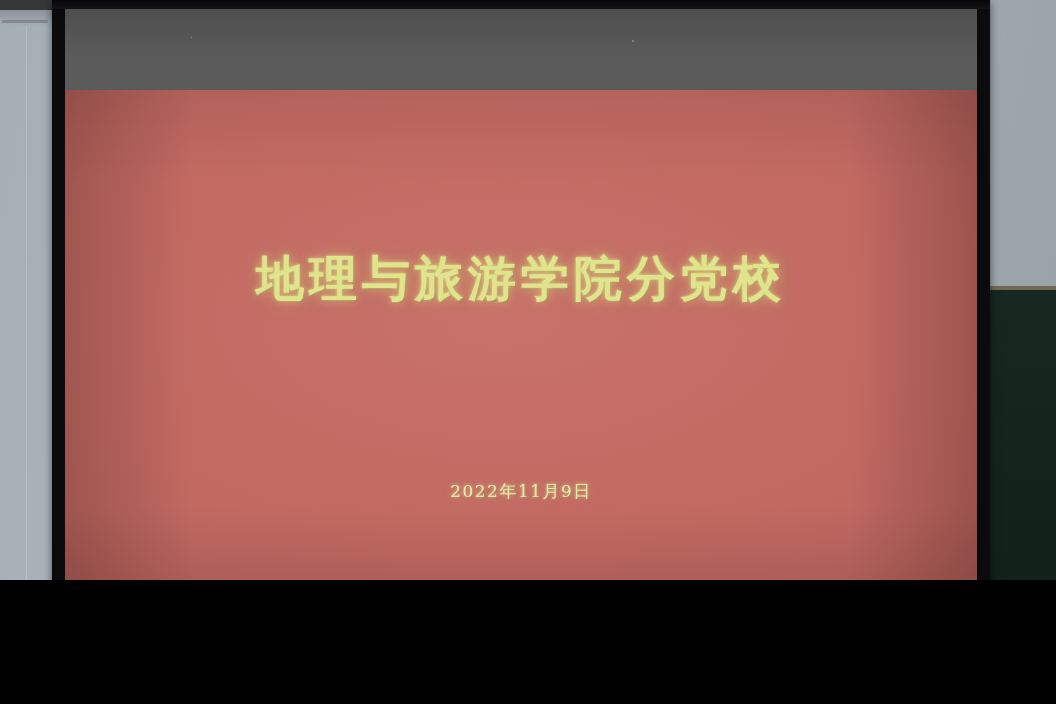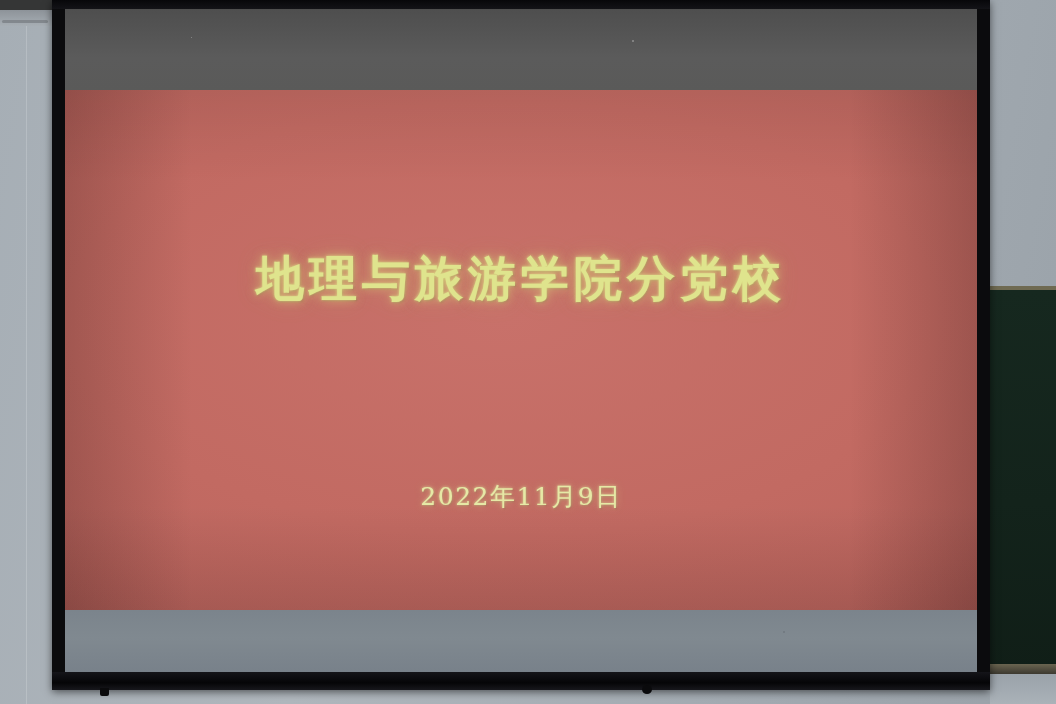--- a/index.html
+++ b/index.html
@@ -9,21 +9,21 @@
     background: #000;
   }
   body {
     font-family: "Liberation Serif", "DejaVu Serif", serif;
   }
 
   
   .scene {
     position: relative;
     width: 1056px;
-    height: 704px;
+    height: 580px;
     overflow: hidden;
     background: #a9b1b8;
   }
 
   
   .wall {
     position: absolute;
     inset: 0;
     background:
       linear-gradient(100deg, #a6aeb5 0%, #b0b7bd 35%, #a3abb2 72%, #9aa2a9 100%);
@@ -176,21 +176,21 @@
       1px 1px 2px rgba(90,40,30,.45);
   }
   .title-line.second {
     letter-spacing: 4px;
   }
   .date-line {
     position: absolute;
     left: 0; right: 0;
     top: 390px;
     color: #e6e9a6;
-    font-size: 25px;
+    font-size: 17px;
     letter-spacing: 1.5px;
     font-weight: 500;
     text-shadow:
       0 0 3px rgba(230,235,165,.9),
       0 0 9px rgba(220,226,140,.45),
       1px 1px 2px rgba(90,40,30,.40);
   }
 
   
   .speck {

